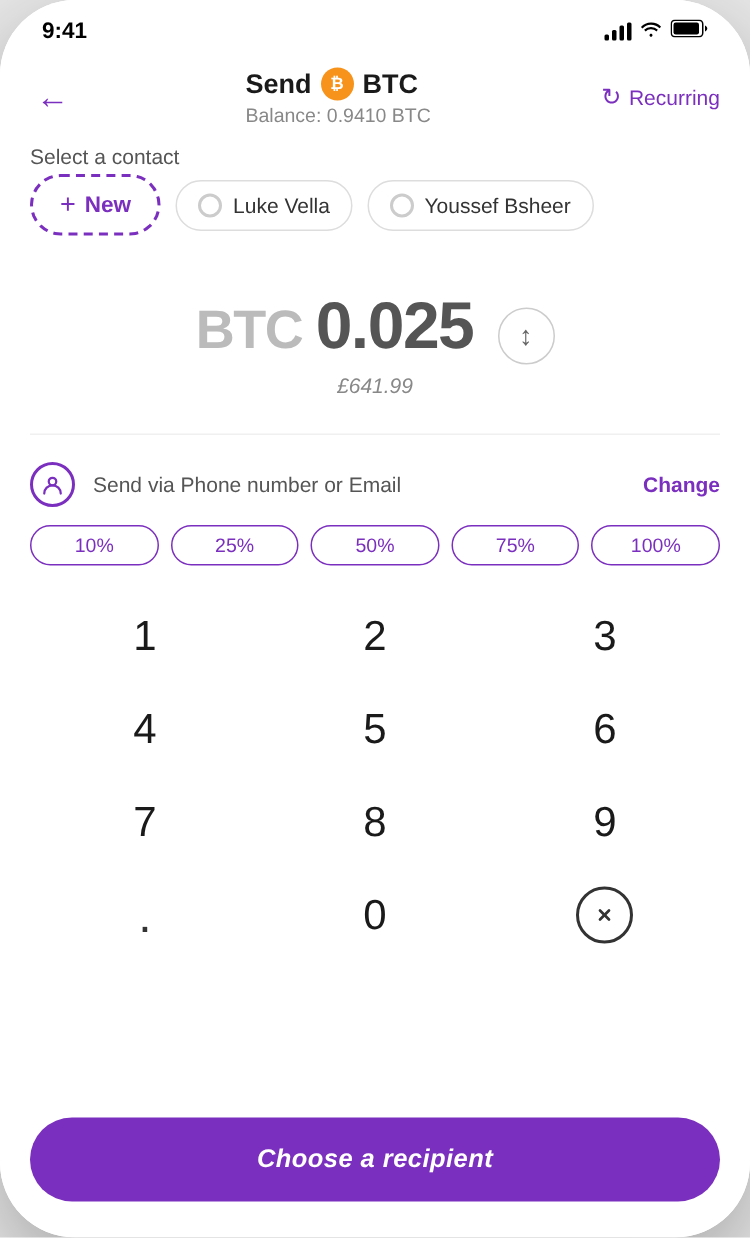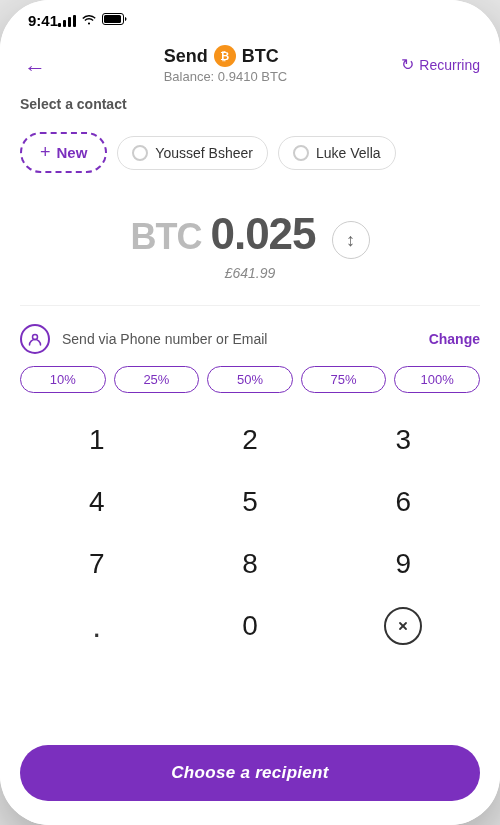--- a/index.html
+++ b/index.html
@@ -17,20 +17,21 @@
       background: #fff;
       border-radius: 50px;
       box-shadow: 0 20px 60px rgba(0,0,0,0.3);
       overflow: hidden;
       position: relative;
       display: flex;
       flex-direction: column;
     }
     .status-bar {
       display: flex;
+      justify-content: space-between;
       align-items: center;
       padding: 12px 28px 8px;
       background: #fff;
     }
     .status-time {
       font-size: 15px;
       font-weight: 600;
       color: #000;
     }
     .status-icons {
@@ -111,22 +112,22 @@
       overflow-y: auto;
       background: #fff;
       padding: 0 20px;
     }
     .contact-section {
       margin-bottom: 16px;
     }
     .contact-label {
       font-size: 14px;
       color: #555;
-      margin-bottom: 20px;
-      font-weight: 700;
+      margin-bottom: 4px;
+      font-weight: 400;
     }
     .contact-list {
       display: flex;
       gap: 10px;
       align-items: center;
     }
     .contact-new {
       display: flex;
       align-items: center;
       gap: 6px;
@@ -362,25 +363,25 @@
 
     <div class="contact-section">
       <div class="contact-label">Select a contact</div>
       <div class="contact-list">
         <div class="contact-new">
           <span class="plus">+</span>
           <span>New</span>
         </div>
         <div class="contact-item">
           <span class="contact-radio"></span>
-          <span>Youssef Bsheer</span>
+          <span>Luke Vella</span>
         </div>
         <div class="contact-item">
           <span class="contact-radio"></span>
-          <span>Luke Vella</span>
+          <span>Youssef Bsheer</span>
         </div>
       </div>
     </div>
 
     <div class="amount-section">
       <div class="amount-display">
         <div class="amount-value">
           <span class="btc-label">BTC </span><span class="number">0.025</span>
         </div>
         <div class="swap-btn">↕</div>

